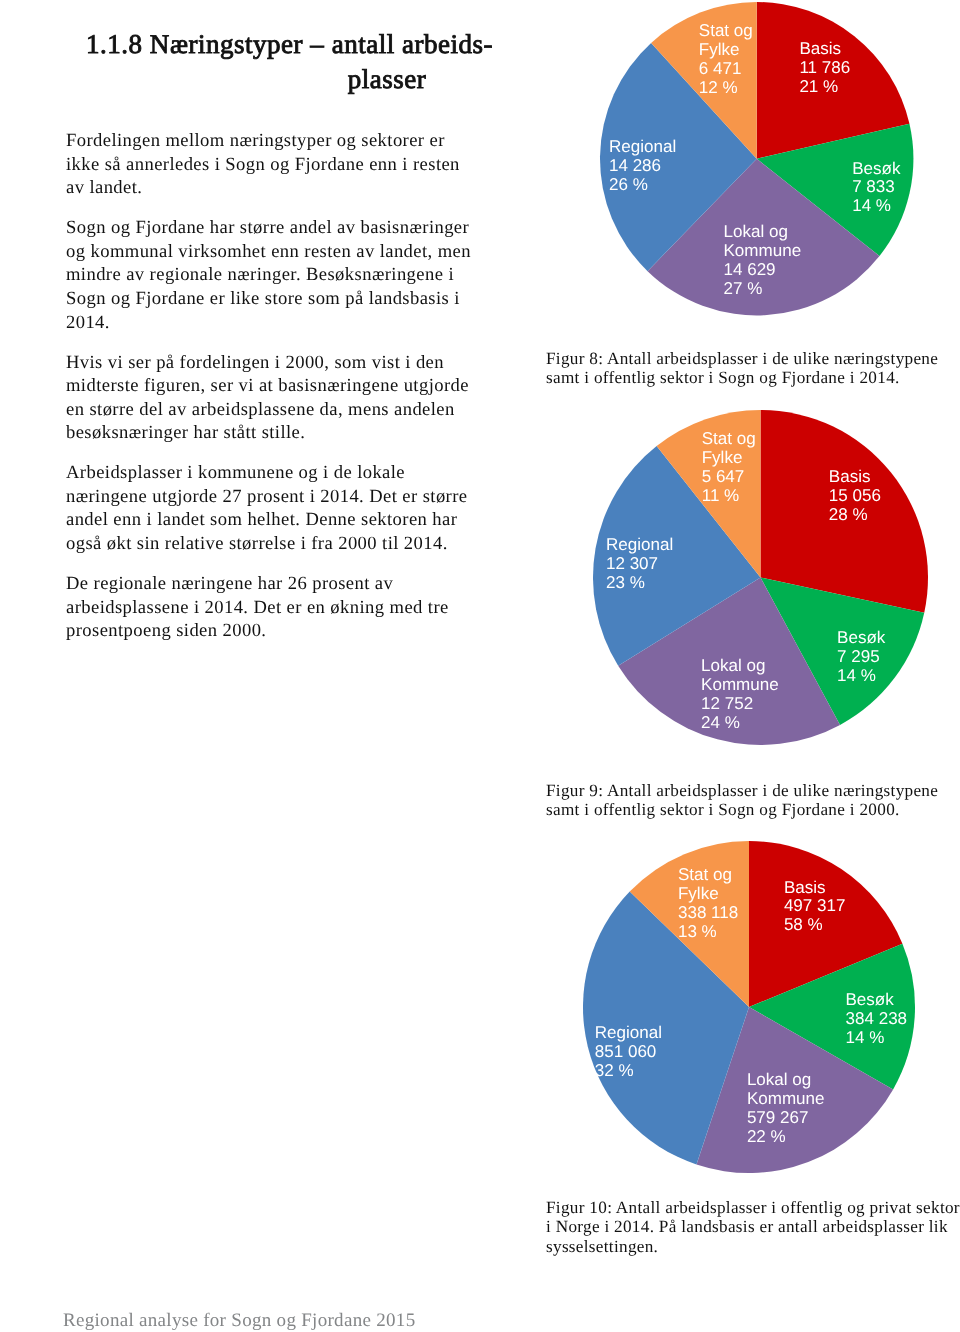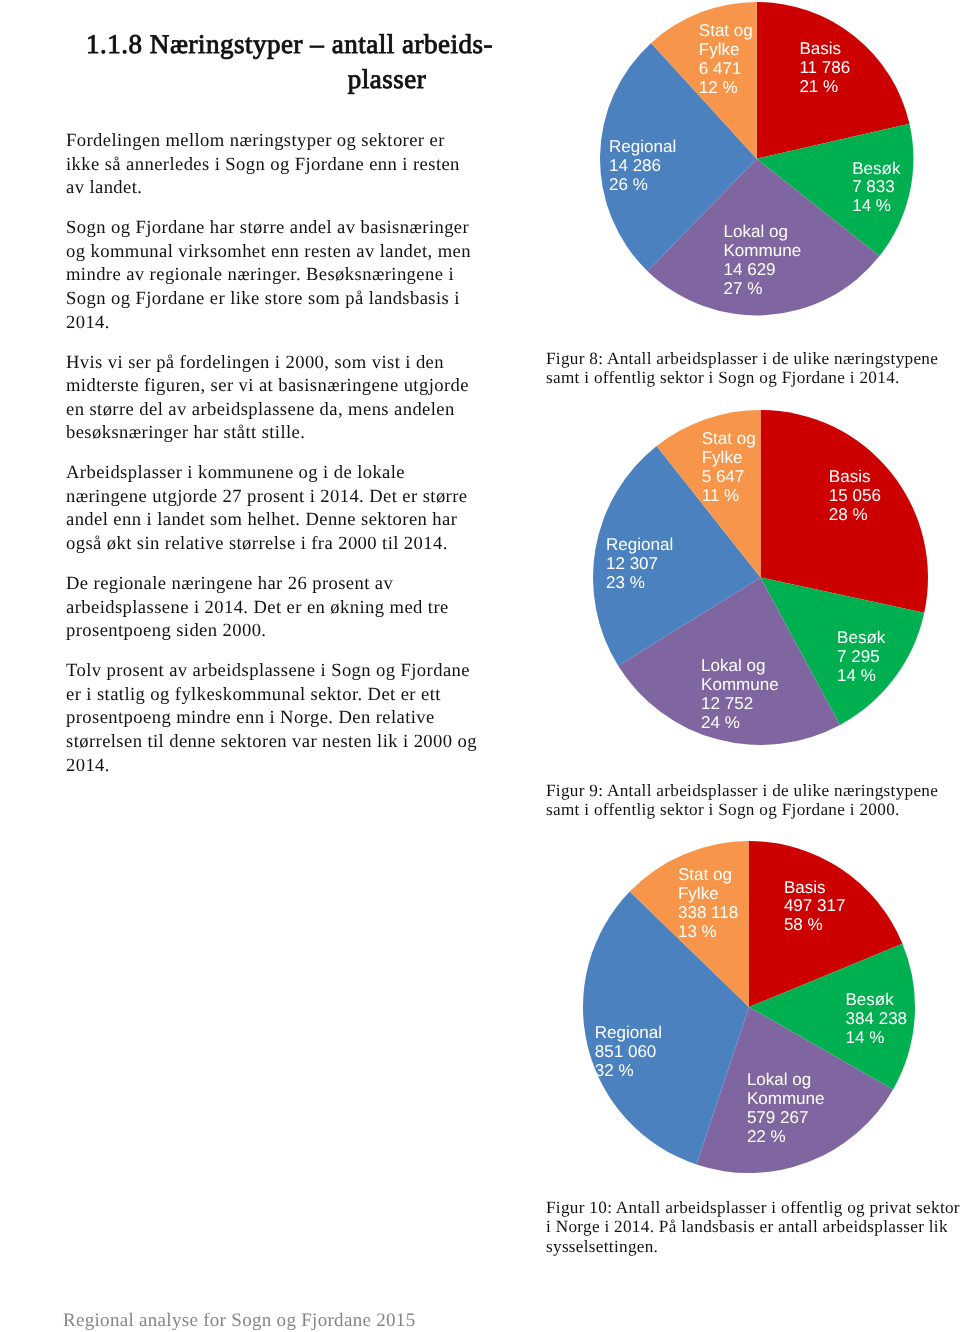--- a/index.html
+++ b/index.html
@@ -44,21 +44,20 @@
   <div class="textcol">
     <h1 class="heading">
       <span class="hl1">1.1.8 Næringstyper – antall arbeids-</span><span class="hl2">plasser</span>
     </h1>
     <div class="body" id="bodytext">
         <p>Fordelingen mellom næringstyper og sektorer er ikke så annerledes i Sogn og Fjordane enn i resten av landet.</p>
         <p>Sogn og Fjordane har større andel av basisnæringer og kommunal virksomhet enn resten av landet, men mindre av regionale næringer. Besøksnæringene i Sogn og Fjordane er like store som på landsbasis i 2014.</p>
         <p>Hvis vi ser på fordelingen i 2000, som vist i den midterste figuren, ser vi at basisnæringene utgjorde en større del av arbeidsplassene da, mens andelen besøksnæringer har stått stille.</p>
         <p>Arbeidsplasser i kommunene og i de lokale næringene utgjorde 27 prosent i 2014. Det er større andel enn i landet som helhet. Denne sektoren har også økt sin relative størrelse i fra 2000 til 2014.</p>
         <p>De regionale næringene har 26 prosent av arbeidsplassene i 2014. Det er en økning med tre prosentpoeng siden 2000.</p>
-        <p>Tolv prosent av arbeidsplassene i Sogn og Fjordane er i statlig og fylkeskommunal sektor. Det er ett prosentpoeng mindre enn i Norge. Den relative størrelsen til denne sektoren var nesten lik i 2000 og 2014.</p>
       </div>
   </div>
 
   <div class="fig" id="fig-figur8" style="left: 597.9px; top: -0.4px;">
       <svg width="317.4" height="317.4" viewBox="-2 -2 317.4 317.4">
         <path d="M 156.7 156.7 L 156.70 0.00 A 156.7 156.7 0 0 1 309.47 121.82 Z" fill="#CC0000"></path>
         <path d="M 156.7 156.7 L 309.47 121.82 A 156.7 156.7 0 0 1 279.50 254.04 Z" fill="#00B050"></path>
         <path d="M 156.7 156.7 L 279.50 254.04 A 156.7 156.7 0 0 1 47.56 269.14 Z" fill="#8066A0"></path>
         <path d="M 156.7 156.7 L 47.56 269.14 A 156.7 156.7 0 0 1 51.13 40.90 Z" fill="#4A81BE"></path>
         <path d="M 156.7 156.7 L 51.13 40.90 A 156.7 156.7 0 0 1 156.70 0.00 Z" fill="#F7964A"></path>

